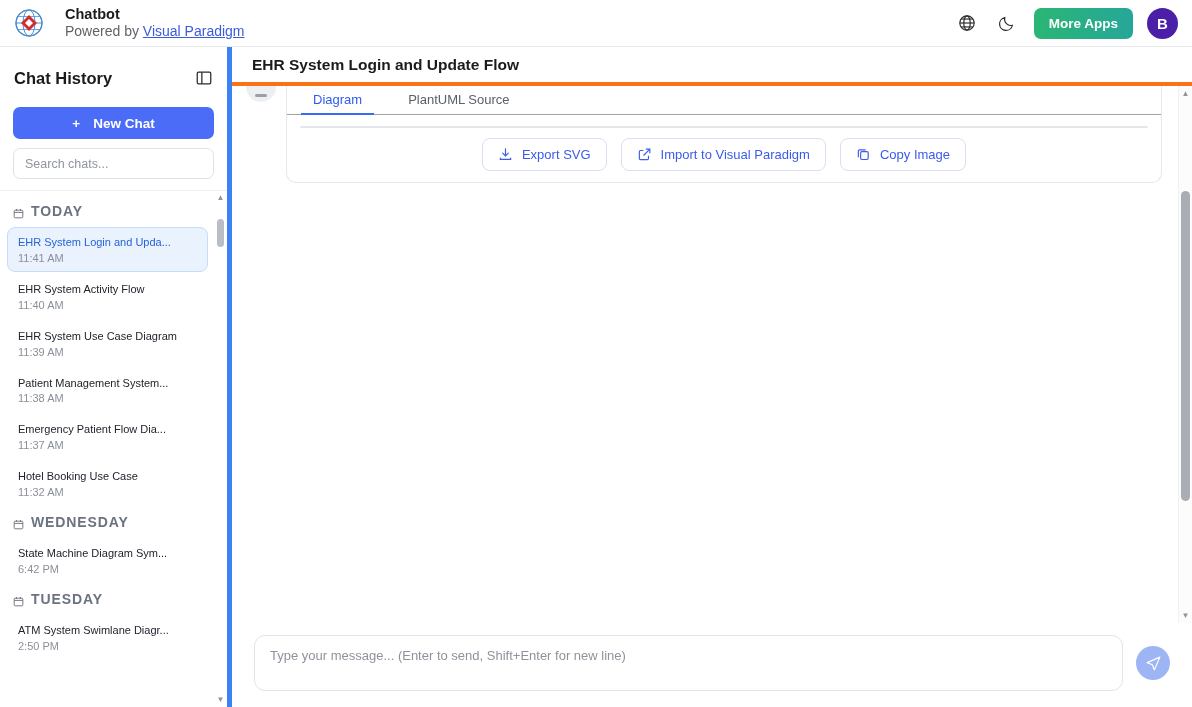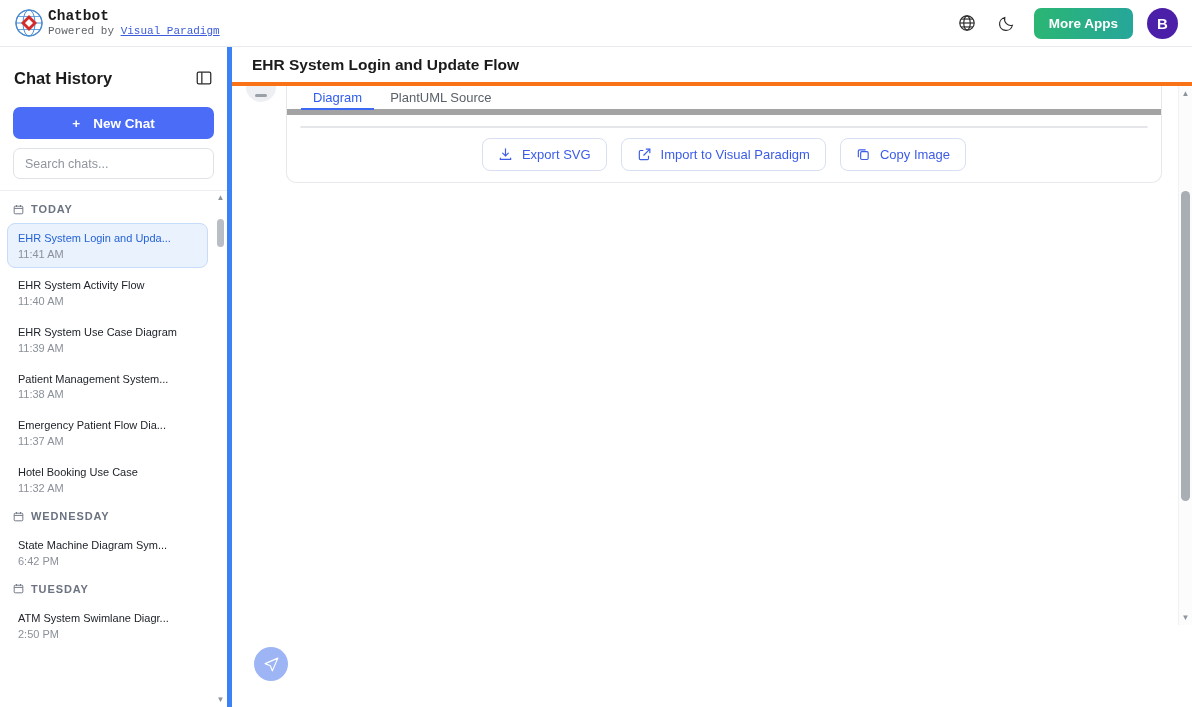--- a/index.html
+++ b/index.html
@@ -9,25 +9,25 @@
     background: #ffffff; overflow: hidden;
   }
   .app { width: 1192px; height: 707px; display: flex; flex-direction: column; }
 
   
   .topbar {
     height: 47px; min-height: 47px; background: #ffffff;
     border-bottom: 1px solid #e8eaed;
     display: flex; align-items: center; padding: 0 14px 0 14px;
   }
-  .brand { display: flex; align-items: center; gap: 4px; font-family: Liberation Mono, monospace; }
+  .brand { display: flex; align-items: center; gap: 21px; }
   .logo-wrap { width: 30px; height: 30px; position: relative; }
   .brand-text { display: flex; flex-direction: column; justify-content: center; }
   .brand-title { font-size: 14.5px; font-weight: bold; color: #1b1b1b; line-height: 1.15; }
-  .brand-sub { font-size: 11px; color: #5f6368; line-height: 1.3; }
+  .brand-sub { font-size: 14px; color: #5f6368; line-height: 1.3; }
   .brand-sub a { color: #3b5bdb; text-decoration: underline; }
   .top-spacer { flex: 1; }
   .top-actions { display: flex; align-items: center; gap: 14px; }
   .icon-btn {
     width: 26px; height: 26px; display: flex; align-items: center; justify-content: center;
     color: #2b2b2b; cursor: pointer; background: none; border: none;
   }
   .more-apps {
     height: 31px; padding: 0 15px; border: none; border-radius: 7px;
     background: linear-gradient(95deg, #2bb673 0%, #26a69a 100%);
@@ -64,22 +64,22 @@
   .sb-search-wrap { padding: 9px 13px 11px 13px; }
   .sb-search {
     width: 100%; height: 31px; border: 1px solid #dfe2e7; border-radius: 7px;
     padding: 0 11px; font-size: 12.5px; color: #5b6169; outline: none;
     font-family: "Liberation Sans", sans-serif; background: #fff;
   }
   .sb-search::placeholder { color: #90959d; }
   .sb-list-outer { flex: 1; position: relative; border-top: 1px solid #eceef1; min-height: 0; }
   .sb-list { position: absolute; inset: 0 11px 0 0; overflow: hidden; padding-top: 6px; }
   .sb-group {
-    display: flex; align-items: center; gap: 7px;
-    padding: 6px 0 6px 13px; font-size: 11px; font-weight: bold;
+    display: flex; align-items: flex-end; gap: 7px;
+    padding: 6px 0 6px 13px; font-size: 14px; font-weight: bold;
     letter-spacing: .9px; color: #6b7280;
   }
   .chat-item {
     margin: 2px 8px 2px 7px; padding: 7px 10px; border-radius: 8px; cursor: pointer;
     border: 1px solid transparent;
   }
   .chat-item.active { background: #eaf2fe; border-color: #c5dcfa; }
   .chat-name { font-size: 11px; color: #20242b; line-height: 1.35; white-space: nowrap; overflow: hidden; }
   .chat-item.active .chat-name { color: #2563d6; }
   .chat-time { font-size: 11px; color: #8b9099; margin-top: 2px; }
@@ -108,21 +108,21 @@
   .bot-avatar {
     width: 30px; height: 30px; border-radius: 50%; background: #edeff3;
     margin-top: -14px; flex: 0 0 30px; display:flex; align-items:center; justify-content:center;
   }
   .bot-avatar .dash { width: 12px; height: 3px; background: #9aa0a8; border-radius: 2px; margin-top: 17px; }
 
   .card {
     flex: 1; border: 1px solid #e6e8ec; border-top: none; border-radius: 0 0 10px 10px;
     display: flex; flex-direction: column; margin-right: 16px; min-width: 0; background: #fff;
   }
-  .tabs { display: flex; gap: 4px; border-bottom: 6px solid #a3a3a3; padding: 0 14px; height: 29px; }
+  .tabs { display: flex; gap: 22px; border-bottom: 1px solid #a3a3a3; padding: 0 14px; height: 29px; }
   .tab {
     font-size: 13px; color: #5b6169; padding: 0 12px; cursor: pointer;
     display: flex; align-items: center; border-bottom: 2px solid transparent; margin-bottom: -1px;
   }
   .tab.active { color: #2f5cf0; border-bottom-color: #3b6af5; font-weight: normal; }
 
   .canvas-pad { padding: 11px 13px 0 13px; flex: 1; min-height: 0; display: flex; }
   .canvas {
     flex: 1; border: 1px solid #e4e6ea; border-radius: 7px;
     position: relative; overflow: hidden; background: #fff;
@@ -507,20 +507,21 @@
         <div class="right-scrollbar">
           <div class="rs-arrow">▲</div>
           <div class="rs-track">
             <div class="rs-thumb"></div>
           </div>
           <div class="rs-arrow">▼</div>
         </div>
       </div>
 
       <div class="composer">
+        <div class="composer-box">Type your message... (Enter to send, Shift+Enter for new line)</div>
         <button class="send-btn">
           <svg width="17" height="17" viewBox="0 0 20 20" fill="none" stroke="#ffffff" stroke-width="1.4" stroke-linejoin="round">
             <path d="M17.5 2.5 L2.5 9 L8.6 11.4 L11 17.5 Z"></path>
           </svg>
         </button>
       </div>
     </div>
   </div>
 </div>
 

